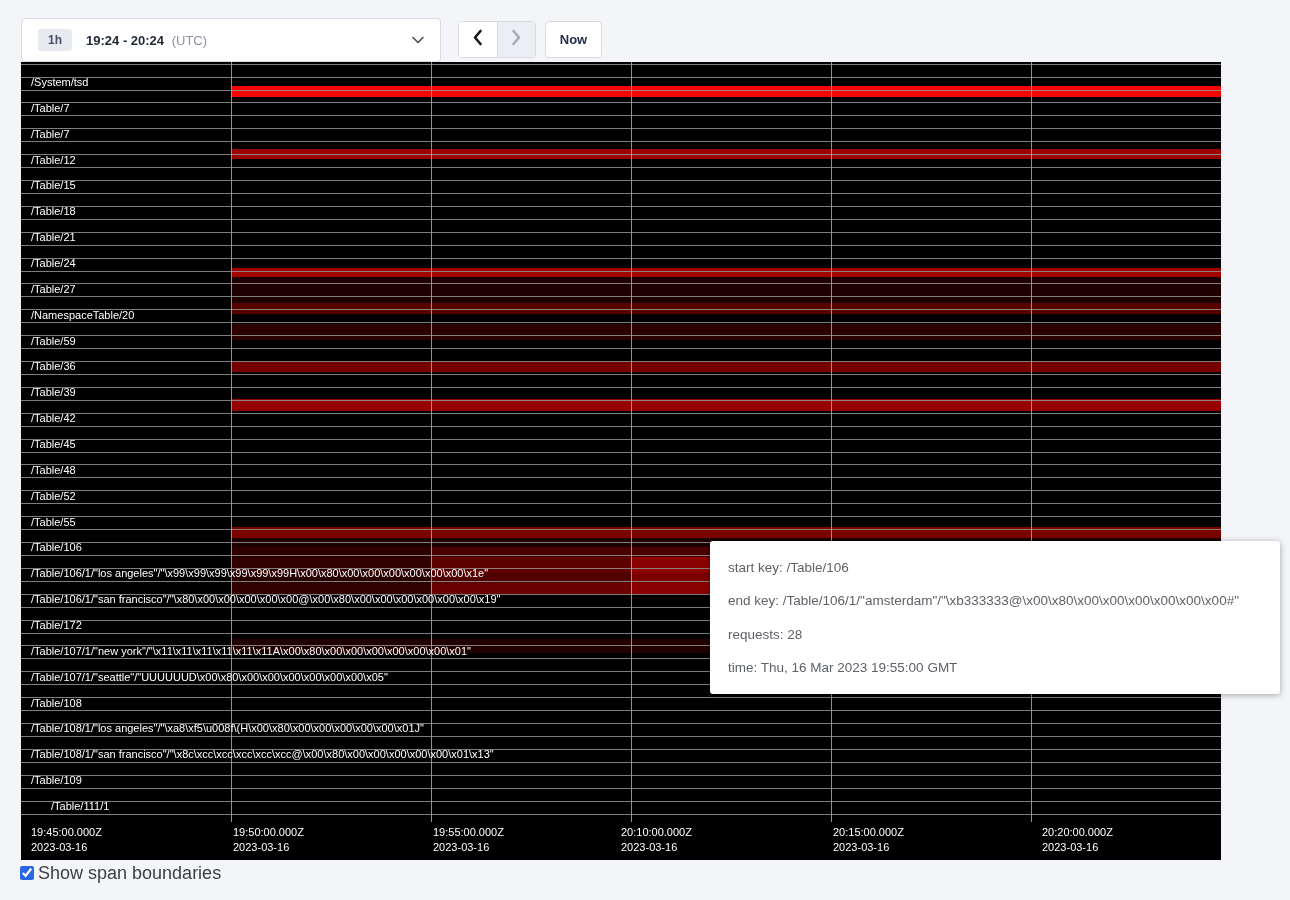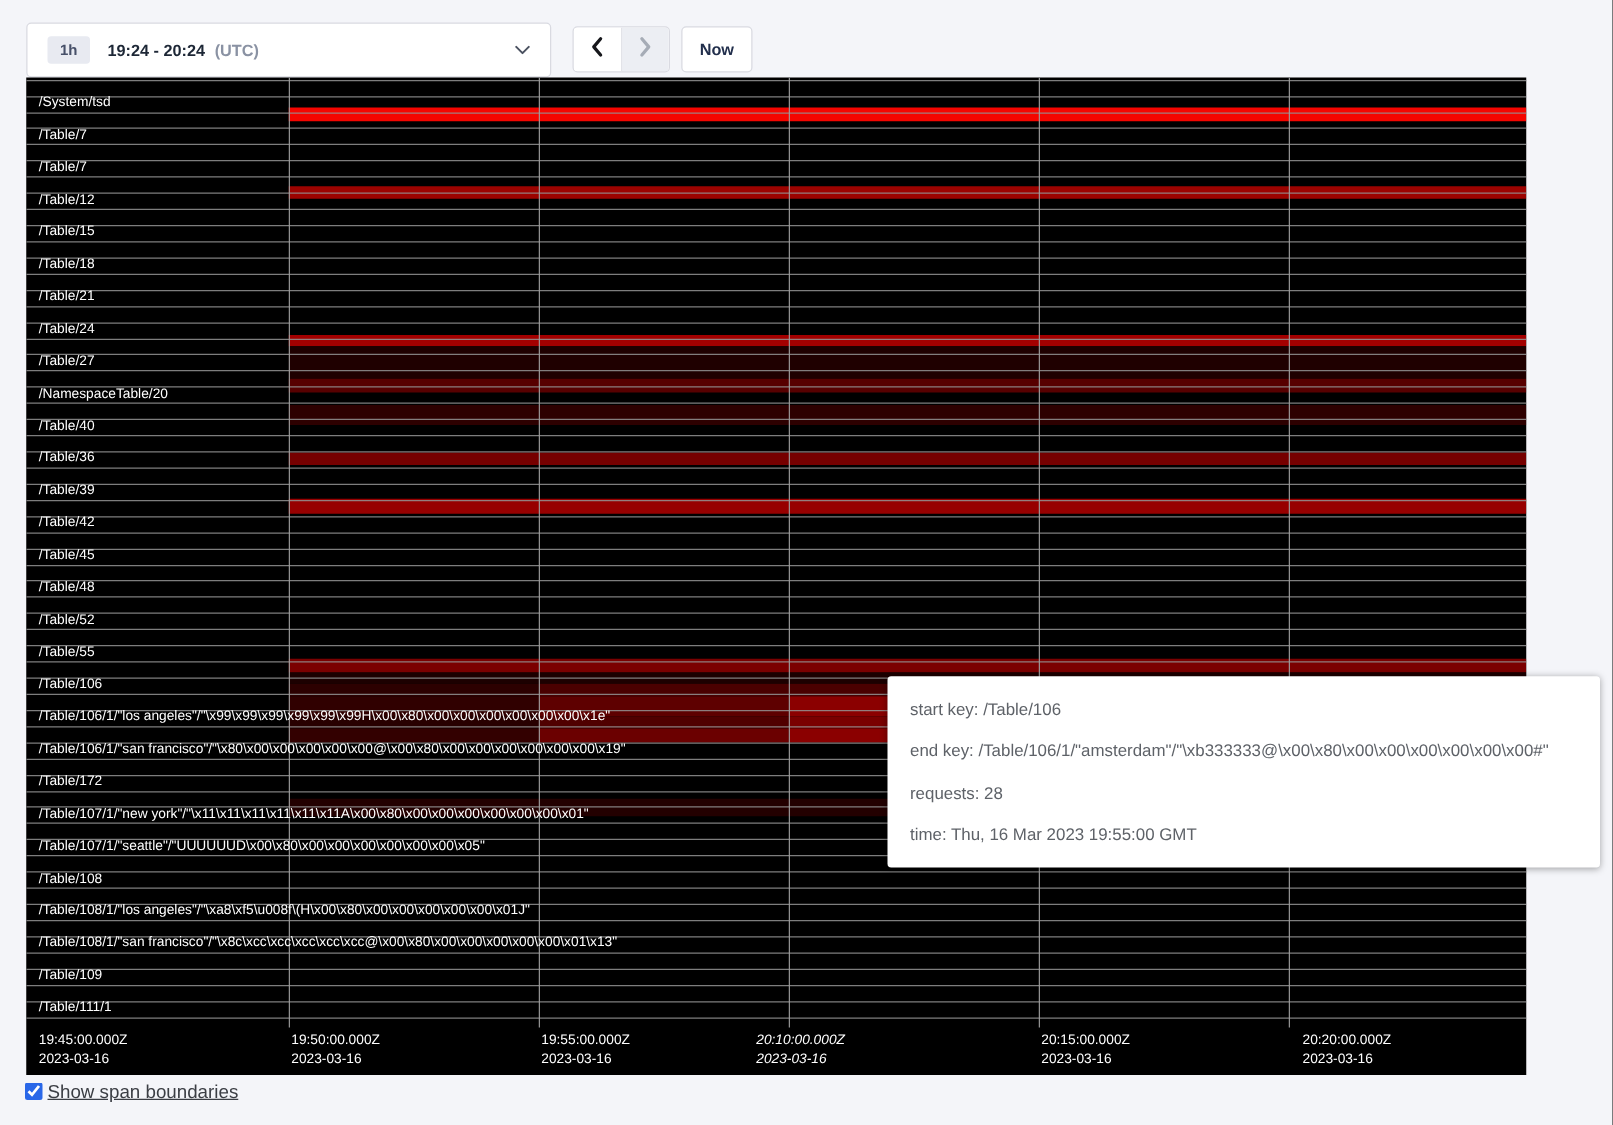--- a/index.html
+++ b/index.html
@@ -11,21 +11,21 @@
   .range-dropdown{
     position:absolute;left:21px;top:18px;width:420px;height:44px;box-sizing:border-box;
     background:#fff;border:1px solid #d9dae1;border-radius:4px;
     display:flex;align-items:center;padding:0 16px;cursor:pointer;
   }
   .range-badge{
     background:#e8eaf1;color:#475069;font-weight:bold;font-size:12px;
     padding:5px 10px;border-radius:3px;line-height:1;
   }
   .range-text{margin-left:14px;font-size:13px;font-weight:bold;color:#1d2736;}
-  .range-suffix{font-weight:bold;color:#8a92a3;margin-left:4px;font-size:13px;}
+  .range-suffix{font-weight:normal;color:#8a92a3;margin-left:4px;font-size:13px;}
   .dd-chevron{margin-left:auto;display:flex;align-items:center;}
   .nav-group{
     position:absolute;left:458px;top:21px;width:78px;height:37px;box-sizing:border-box;
     background:#fff;border:1px solid #d9dae1;border-radius:4px;display:flex;overflow:hidden;
   }
   .nav-btn{width:50%;display:flex;align-items:center;justify-content:center;}
   .nav-prev{border-right:1px solid #d9dae1;cursor:pointer;background:#fff;}
   .nav-next{background:#eceef3;}
   .now-btn{
     position:absolute;left:545px;top:21px;width:57px;height:37px;box-sizing:border-box;
@@ -49,21 +49,21 @@
   
   .span-tooltip{
     position:absolute;left:710px;top:541px;width:570px;height:153px;box-sizing:border-box;
     background:#fff;border-radius:3px;box-shadow:0 1px 6px rgba(0,0,0,0.35);
     padding:10px 18px;display:flex;flex-direction:column;justify-content:space-around;z-index:5;
   }
   .span-tooltip .tline{font-size:13.5px;color:#5e6268;white-space:nowrap;overflow:hidden;}
   
   .footer{position:absolute;left:20px;top:866px;display:flex;align-items:flex-start;}
   .footer input{width:14px;height:14px;margin:0 4px 0 0;accent-color:#2967e8;cursor:pointer;}
-  .footer label{font-size:15px;color:#3b3e44;line-height:15px;text-decoration:underline;}
+  .footer label{font-size:18px;color:#3b3e44;line-height:15px;}
 </style>
 </head>
 <body>
 
 <div class="range-dropdown">
   <span class="range-badge">1h</span>
   <span class="range-text">
     <span>19:24 - 20:24</span><span class="range-suffix"> <span>(UTC)</span></span>
   </span>
   <span class="dd-chevron">
@@ -182,52 +182,52 @@
     <div class="row-label" style="top: 14px;">/System/tsd</div>
     <div class="row-label" style="top: 40px;">/Table/7</div>
     <div class="row-label" style="top: 66px;">/Table/7</div>
     <div class="row-label" style="top: 92px;">/Table/12</div>
     <div class="row-label" style="top: 117px;">/Table/15</div>
     <div class="row-label" style="top: 143px;">/Table/18</div>
     <div class="row-label" style="top: 169px;">/Table/21</div>
     <div class="row-label" style="top: 195px;">/Table/24</div>
     <div class="row-label" style="top: 221px;">/Table/27</div>
     <div class="row-label" style="top: 247px;">/NamespaceTable/20</div>
-    <div class="row-label" style="top: 273px;">/Table/40</div>
+    <div class="row-label" style="top: 273px;">/Table/59</div>
     <div class="row-label" style="top: 298px;">/Table/36</div>
     <div class="row-label" style="top: 324px;">/Table/39</div>
     <div class="row-label" style="top: 350px;">/Table/42</div>
     <div class="row-label" style="top: 376px;">/Table/45</div>
     <div class="row-label" style="top: 402px;">/Table/48</div>
     <div class="row-label" style="top: 428px;">/Table/52</div>
     <div class="row-label" style="top: 454px;">/Table/55</div>
     <div class="row-label" style="top: 479px;">/Table/106</div>
     <div class="row-label" style="top: 505px;">/Table/106/1/"los angeles"/"\x99\x99\x99\x99\x99\x99H\x00\x80\x00\x00\x00\x00\x00\x00\x1e"</div>
     <div class="row-label" style="top: 531px;">/Table/106/1/"san francisco"/"\x80\x00\x00\x00\x00\x00@\x00\x80\x00\x00\x00\x00\x00\x00\x19"</div>
     <div class="row-label" style="top: 557px;">/Table/172</div>
     <div class="row-label" style="top: 583px;">/Table/107/1/"new york"/"\x11\x11\x11\x11\x11\x11A\x00\x80\x00\x00\x00\x00\x00\x00\x01"</div>
     <div class="row-label" style="top: 609px;">/Table/107/1/"seattle"/"UUUUUUD\x00\x80\x00\x00\x00\x00\x00\x00\x05"</div>
     <div class="row-label" style="top: 635px;">/Table/108</div>
     <div class="row-label" style="top: 660px;">/Table/108/1/"los angeles"/"\xa8\xf5\u008f\(H\x00\x80\x00\x00\x00\x00\x00\x01J"</div>
     <div class="row-label" style="top: 686px;">/Table/108/1/"san francisco"/"\x8c\xcc\xcc\xcc\xcc\xcc@\x00\x80\x00\x00\x00\x00\x00\x01\x13"</div>
     <div class="row-label" style="top: 712px;">/Table/109</div>
-    <div class="row-label" style="top: 738px;">/Table/111/1</div>
+    <div class="row-label" style="top: 738px; margin-left: 20px;">/Table/111/1</div>
     <div class="tick" style="left: 10px;">
       <div>19:45:00.000Z</div>
       <div>2023-03-16</div>
     </div>
     <div class="tick" style="left: 212px;">
       <div>19:50:00.000Z</div>
       <div>2023-03-16</div>
     </div>
     <div class="tick" style="left: 412px;">
       <div>19:55:00.000Z</div>
       <div>2023-03-16</div>
     </div>
-    <div class="tick" style="left: 584px; font-style: italic;">
+    <div class="tick" style="left: 600px;">
       <div>20:10:00.000Z</div>
       <div>2023-03-16</div>
     </div>
     <div class="tick" style="left: 812px;">
       <div>20:15:00.000Z</div>
       <div>2023-03-16</div>
     </div>
     <div class="tick" style="left: 1021px;">
       <div>20:20:00.000Z</div>
       <div>2023-03-16</div>

